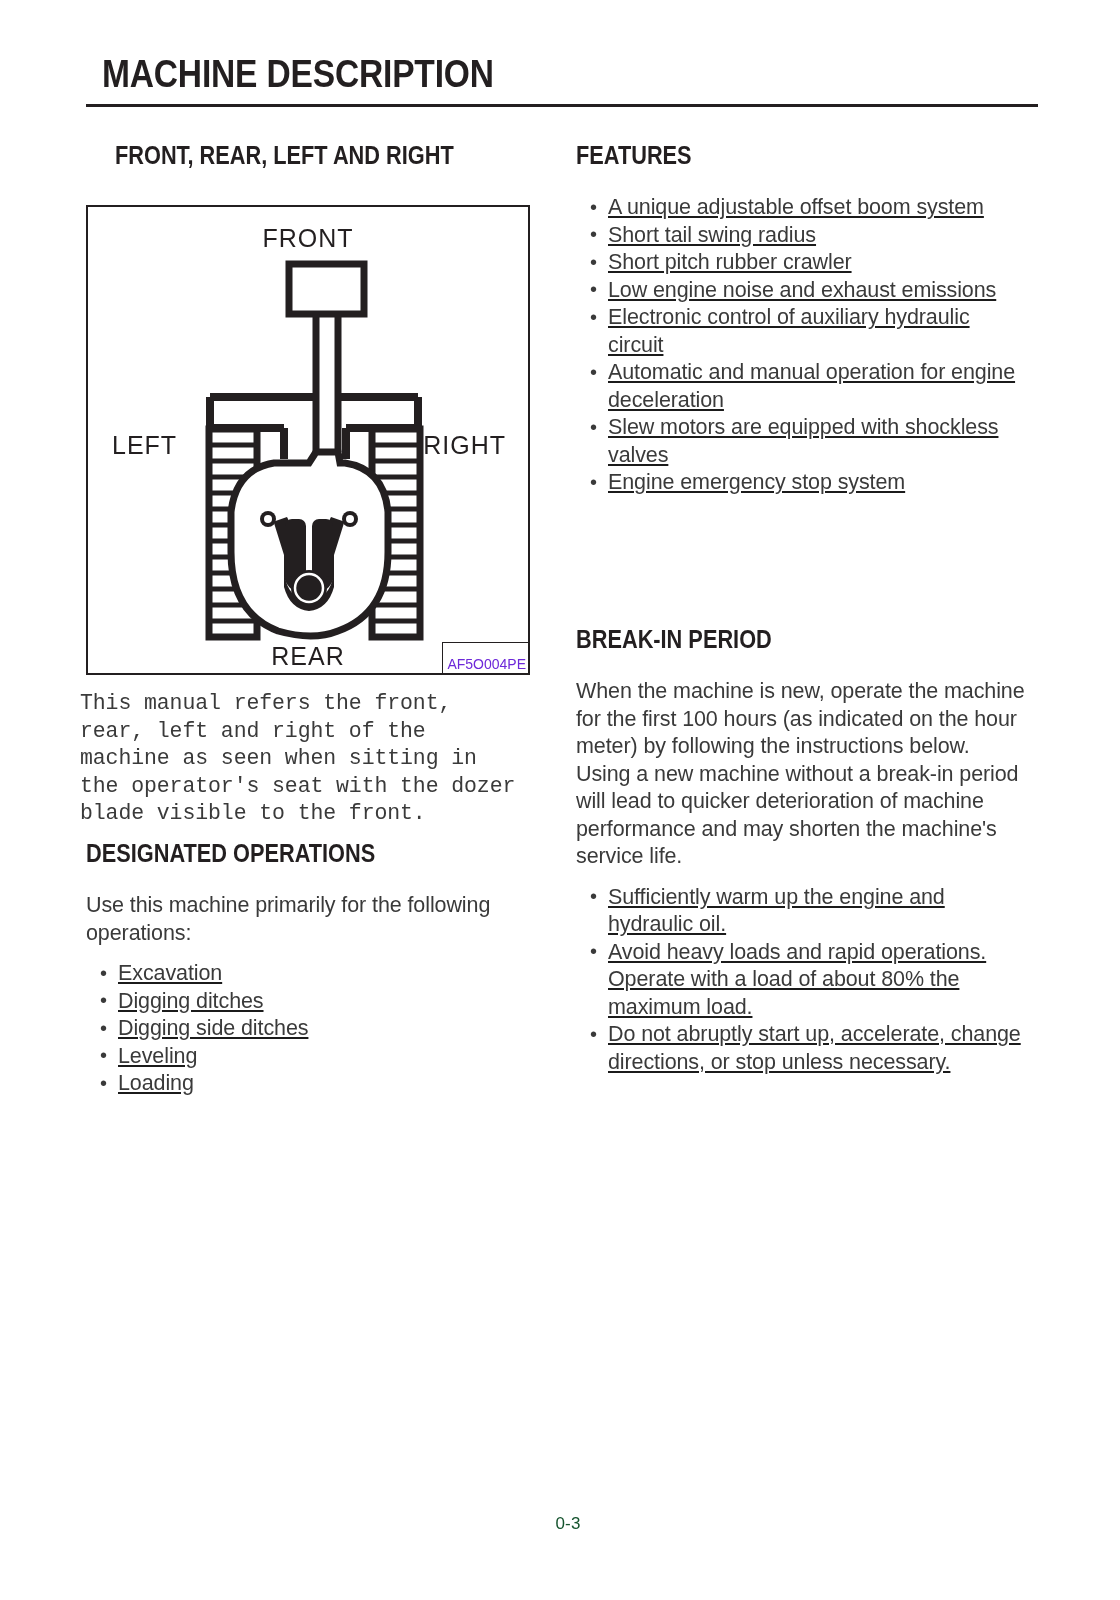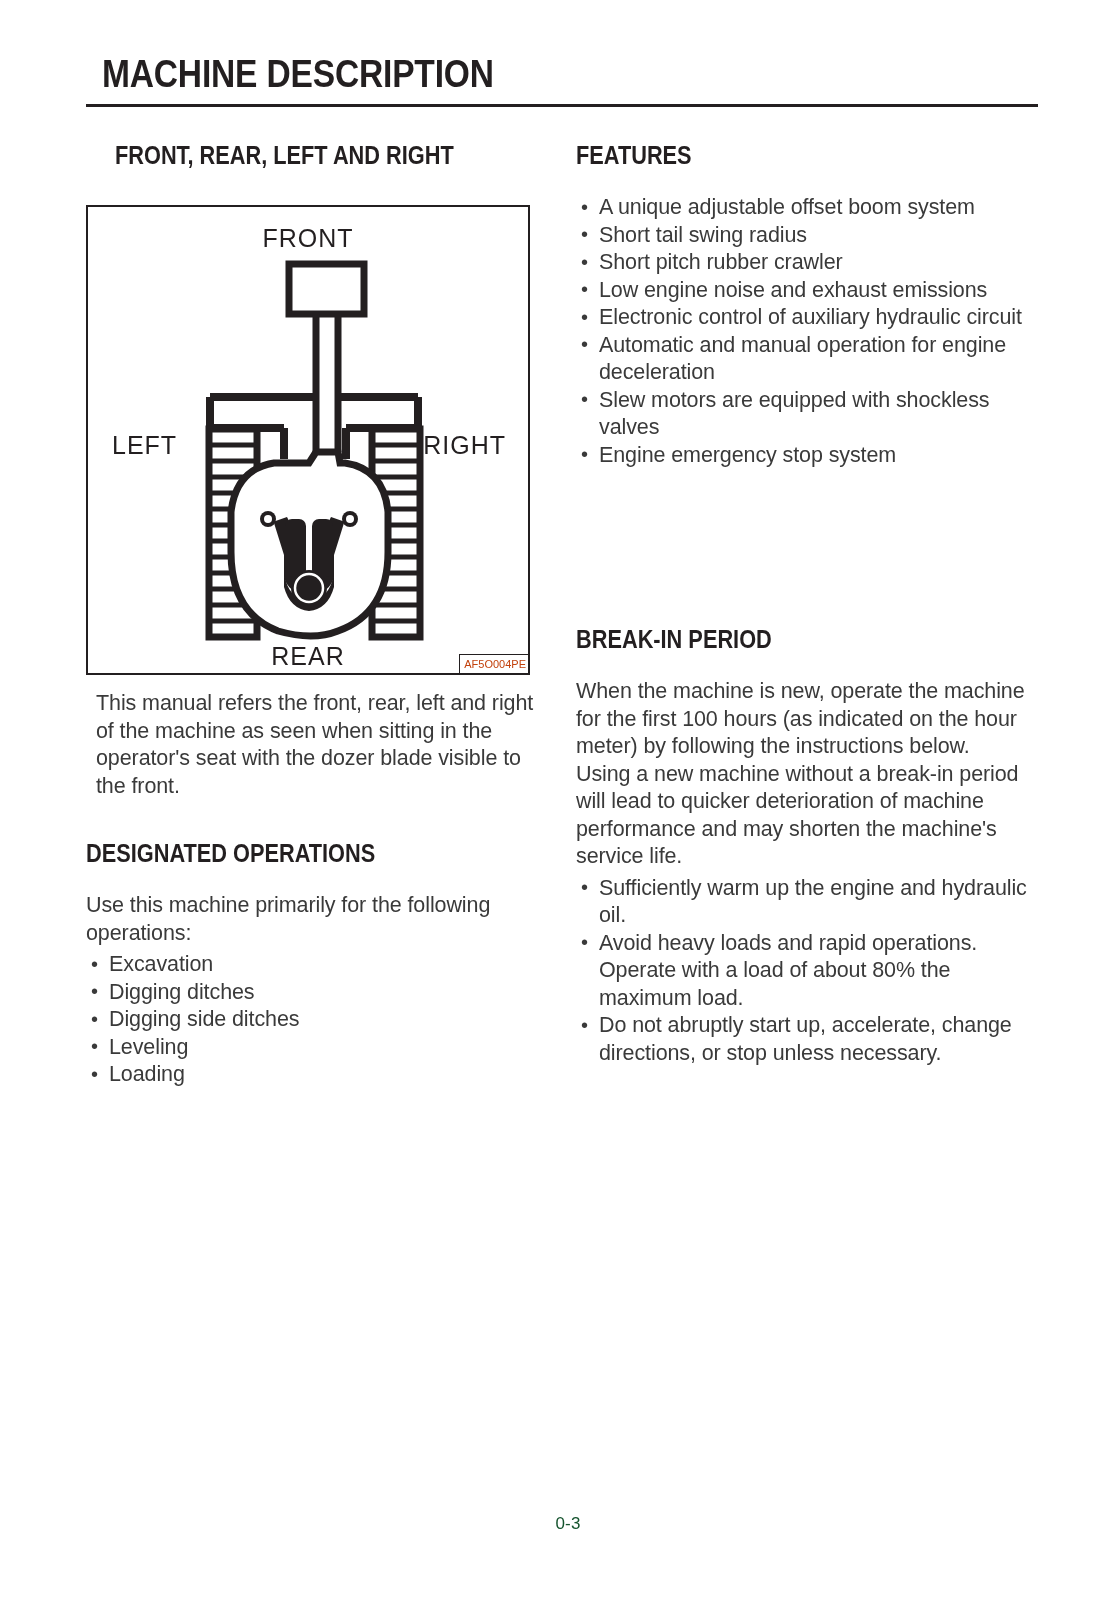--- a/index.html
+++ b/index.html
@@ -77,22 +77,23 @@
   p.body, .body {
     font-size: 21.5px;
     line-height: 27.5px;
     color: #3a3a3a;
     margin: 0;
     letter-spacing: -0.1px;
   }
 
   ul.bullets {
     list-style: none;
-    margin: 4px;
+    margin: 13px;
     padding: 0;
+    text-decoration: underline;
   }
   ul.bullets li {
     position: relative;
     padding-left: 19px;
     font-size: 21.5px;
     line-height: 27.5px;
     color: #3a3a3a;
     letter-spacing: -0.1px;
   }
   ul.bullets li::before {
@@ -112,23 +113,24 @@
     width: 444px;
     height: 470px;
     border: 2px solid #231f20;
     box-sizing: border-box;
     background: #ffffff;
   }
   .figure-box svg { display: block; }
 
   .fig-caption {
     position: absolute;
-    left: 96px;
+    left: 80px;
     top: 690px;
     width: 448px;
+    font-family: Liberation Mono, monospace;
   }
 
   .sec-designated {
     position: absolute;
     left: 86px;
     top: 838px;
     width: 448px;
   }
   .sec-designated .section-head { margin-bottom: 24px; }
 
@@ -146,25 +148,25 @@
     text-align: center;
     font-size: 17px;
     color: #14532d;
     letter-spacing: 0.2px;
   }
 
   .fig-code {
     position: absolute;
     right: 0px;
     bottom: 0px;
-    font-size: 11px;
-    color: #c2410c;
+    font-size: 14px;
+    color: #6d28d9;
     letter-spacing: 0px;
     background: #ffffff;
-    padding: 1px 2px 1px 4px;
+    padding: 13px 2px 1px 4px;
     border-top: 1.5px solid #231f20;
     border-left: 1.5px solid #231f20;
     line-height: 16px;
   }
 </style>
 </head>
 <body>
 
 <div class="page">
 

